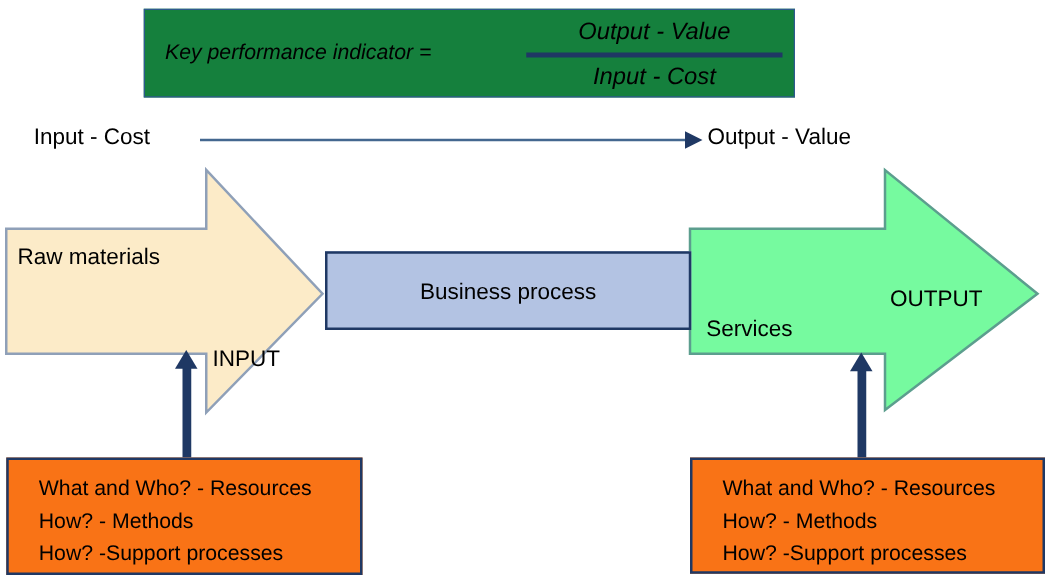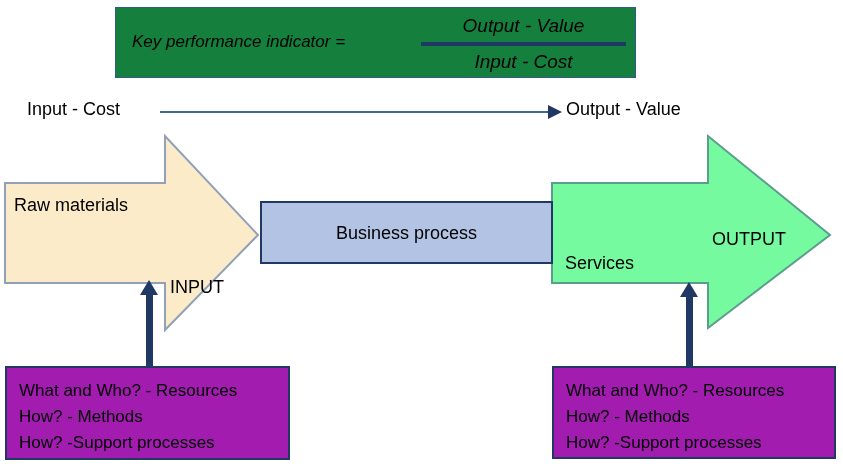--- a/index.html
+++ b/index.html
@@ -132,24 +132,24 @@
   #process-box div {
     font-size: 18px;
     color: #000000;
     line-height: 24px;
     white-space: nowrap;
   }
 
   
   .note-box {
     position: absolute;
-    background: #a21caf;
+    background: #f97316;
     border: 2px solid #1F3864;
     box-sizing: border-box;
-    padding: 10px 0 0 12px;
+    padding: 10px 0 0 24px;
   }
   #note-left  { left: 5px;   top: 366px; width: 285px; height: 94px; }
   #note-right { left: 552px; top: 366px; width: 284px; height: 93px; }
   .note-box div {
     font-size: 17px;
     color: #000000;
     line-height: 26px;
     white-space: nowrap;
   }
 

